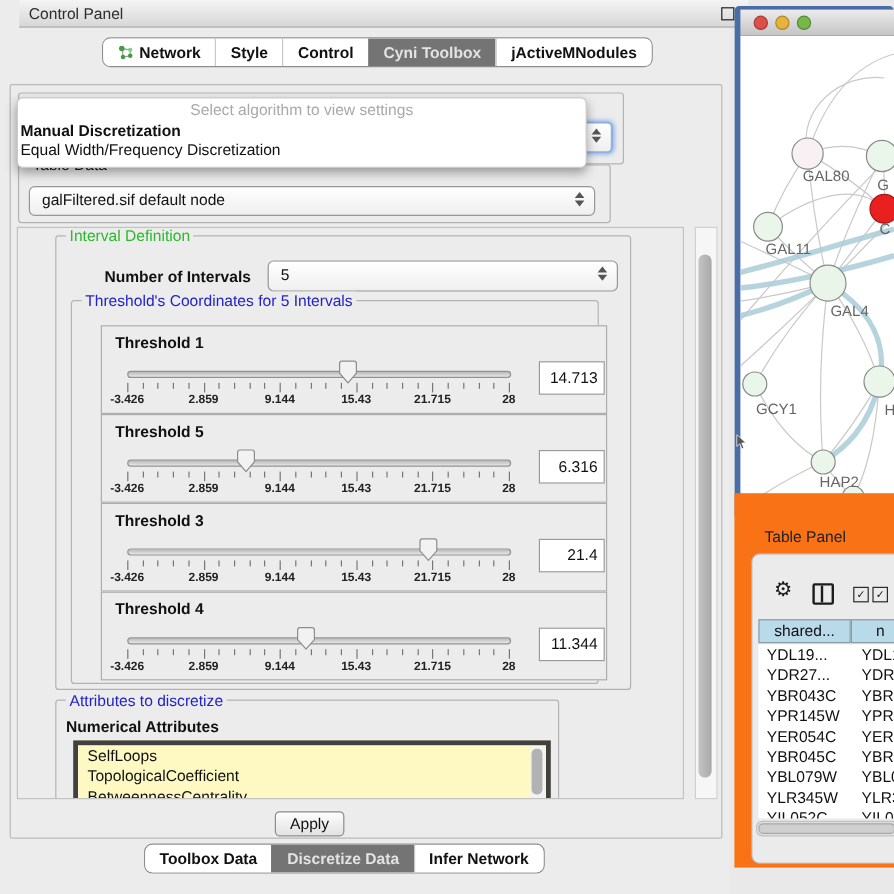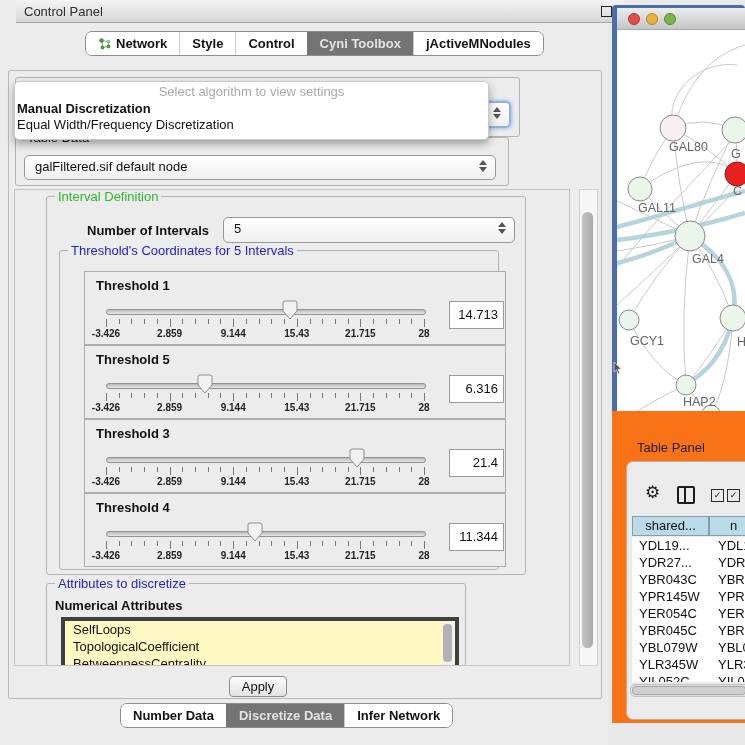--- a/index.html
+++ b/index.html
@@ -390,21 +390,21 @@
 
     <div class="vscroll">
       <div class="vthumb"></div>
     </div>
 
     <button class="apply">Apply</button>
   </div>
 
   <div class="tabgroup" id="bottom-tabs">
       <div class="tab">
-        <span>Number Data</span>
+        <span>Toolbox Data</span>
       </div>
       <div class="tab sel">
         <span>Discretize Data</span>
       </div>
       <div class="tab">
         <span>Infer Network</span>
       </div>
     </div>
 </div>
 

